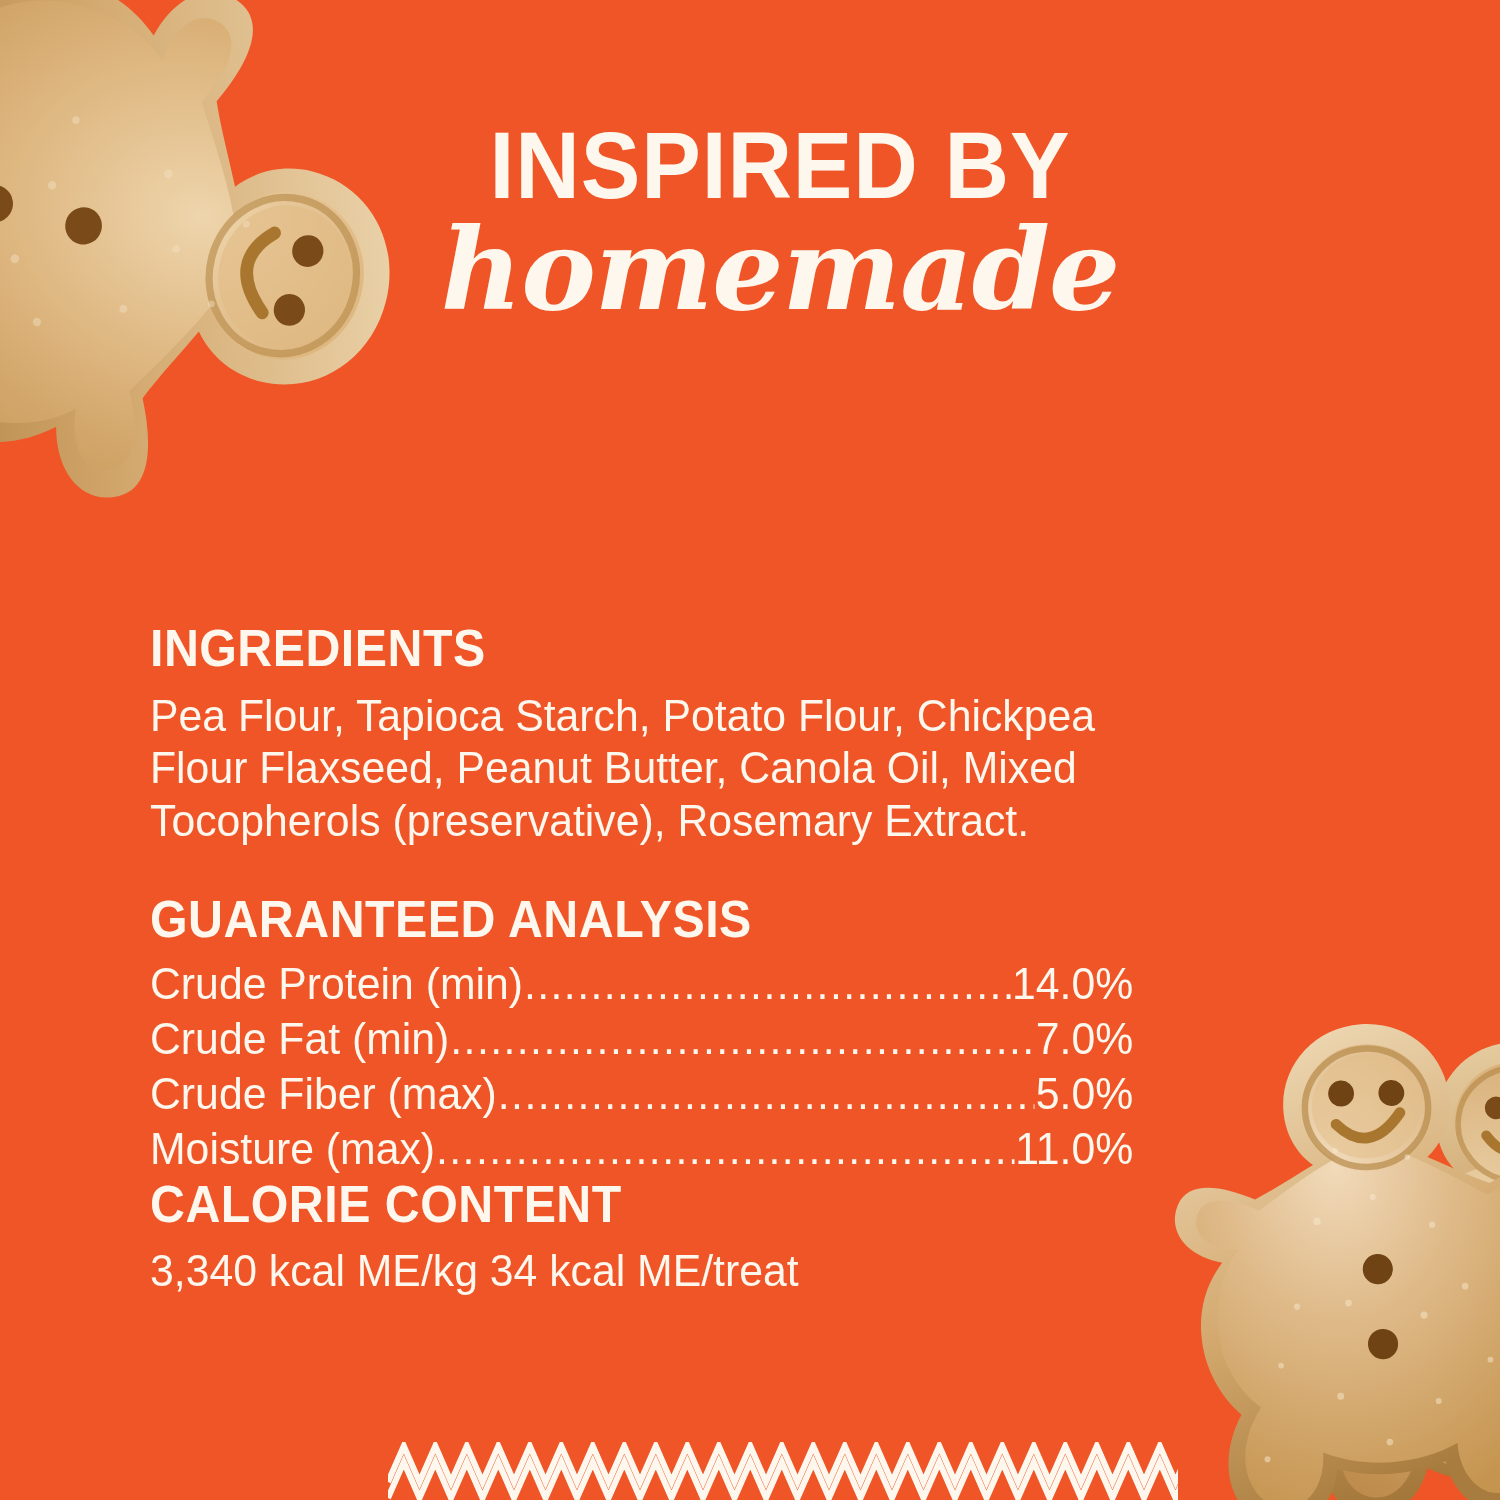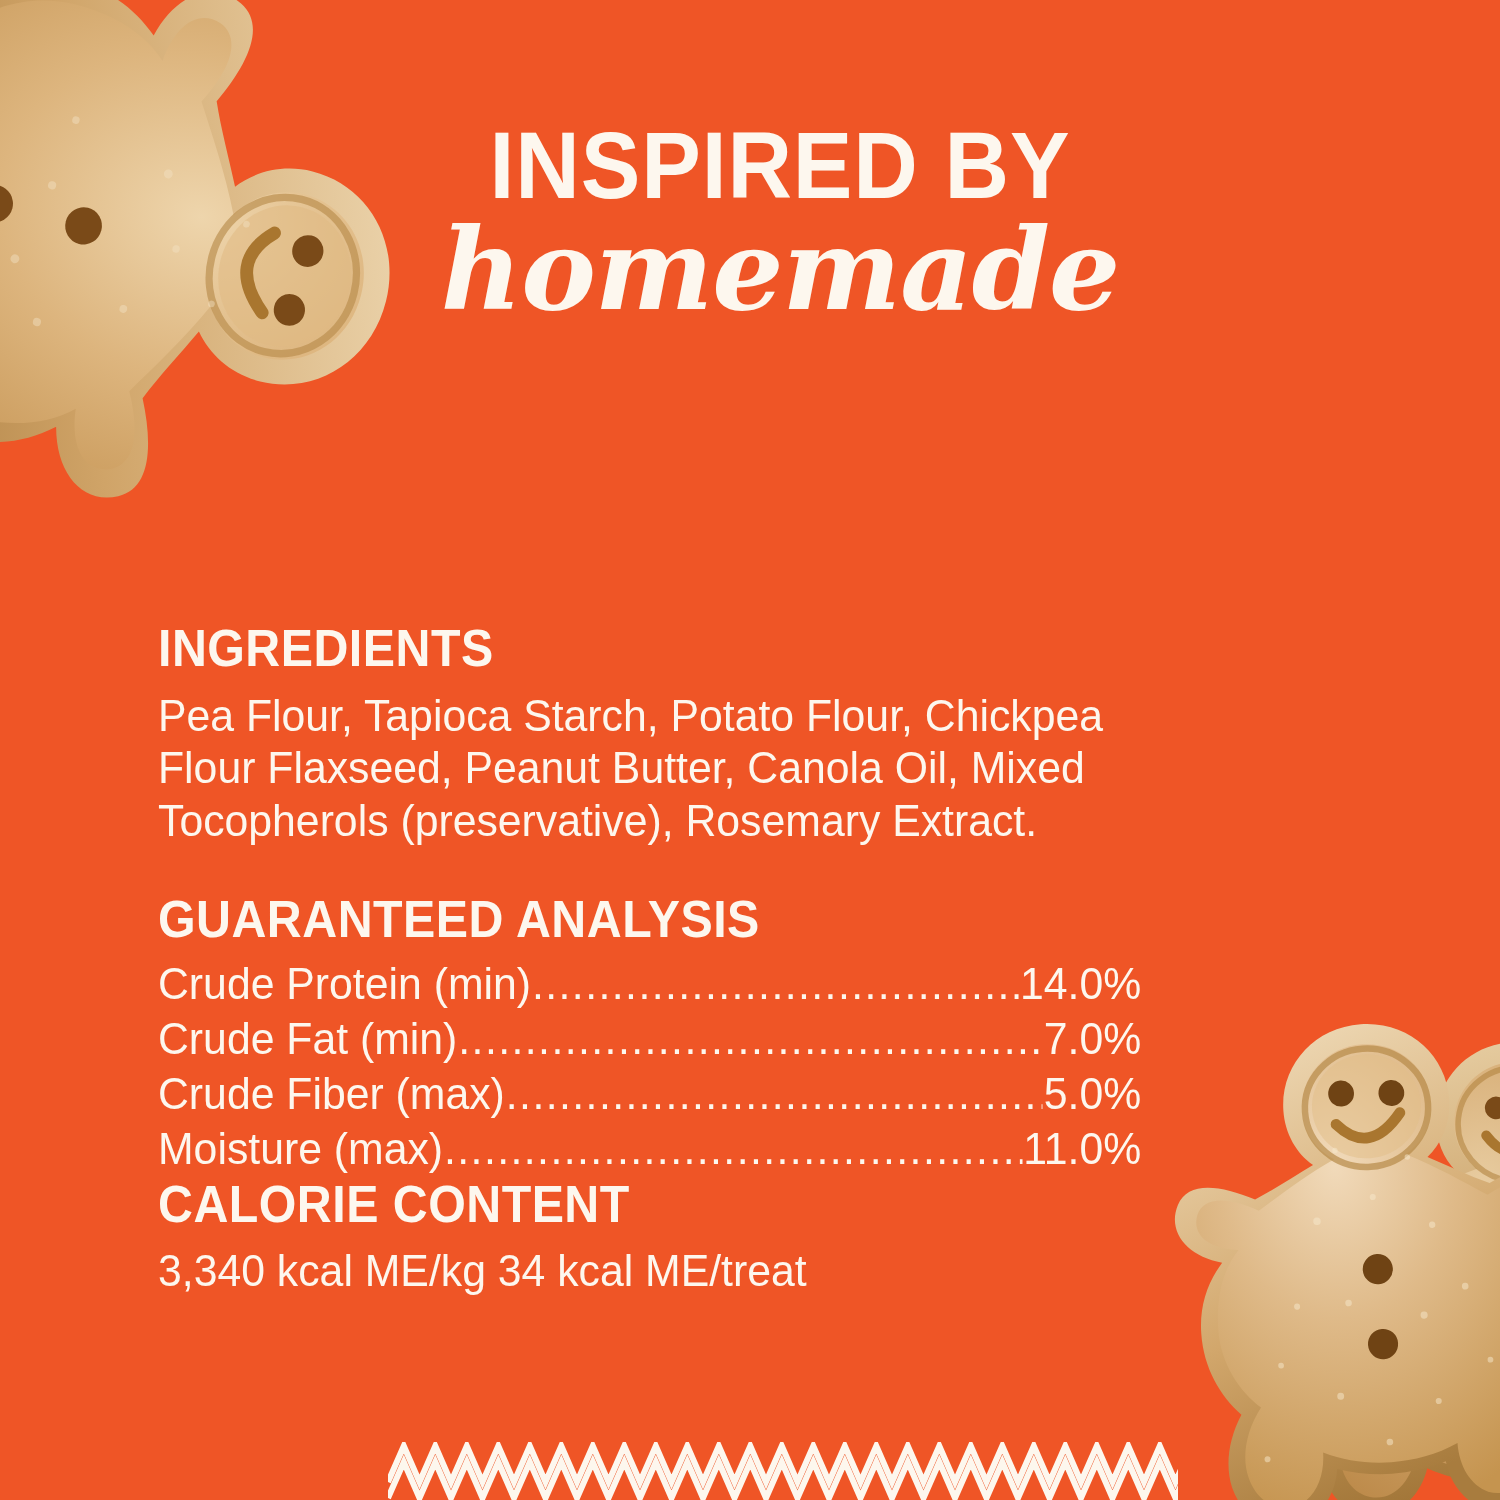--- a/index.html
+++ b/index.html
@@ -55,21 +55,21 @@
     color: #fdf7ee;
     line-height: 1.0;
     white-space: nowrap;
   }
   .script-1 { font-size: 112px; margin-top: 22px; letter-spacing: -1px; }
   .script-2 { font-size: 112px; margin-top: 4px; letter-spacing: -1px; }
 
   
   .panel {
     position: absolute;
-    left: 158px;
+    left: 150px;
     top: 620px;
     width: 1000px;
     color: #fdf7ee;
   }
   .sec-head {
     font-family: "Liberation Sans", sans-serif;
     font-weight: 700;
     font-size: 52px;
     line-height: 1.08;
     letter-spacing: 0.5px;

